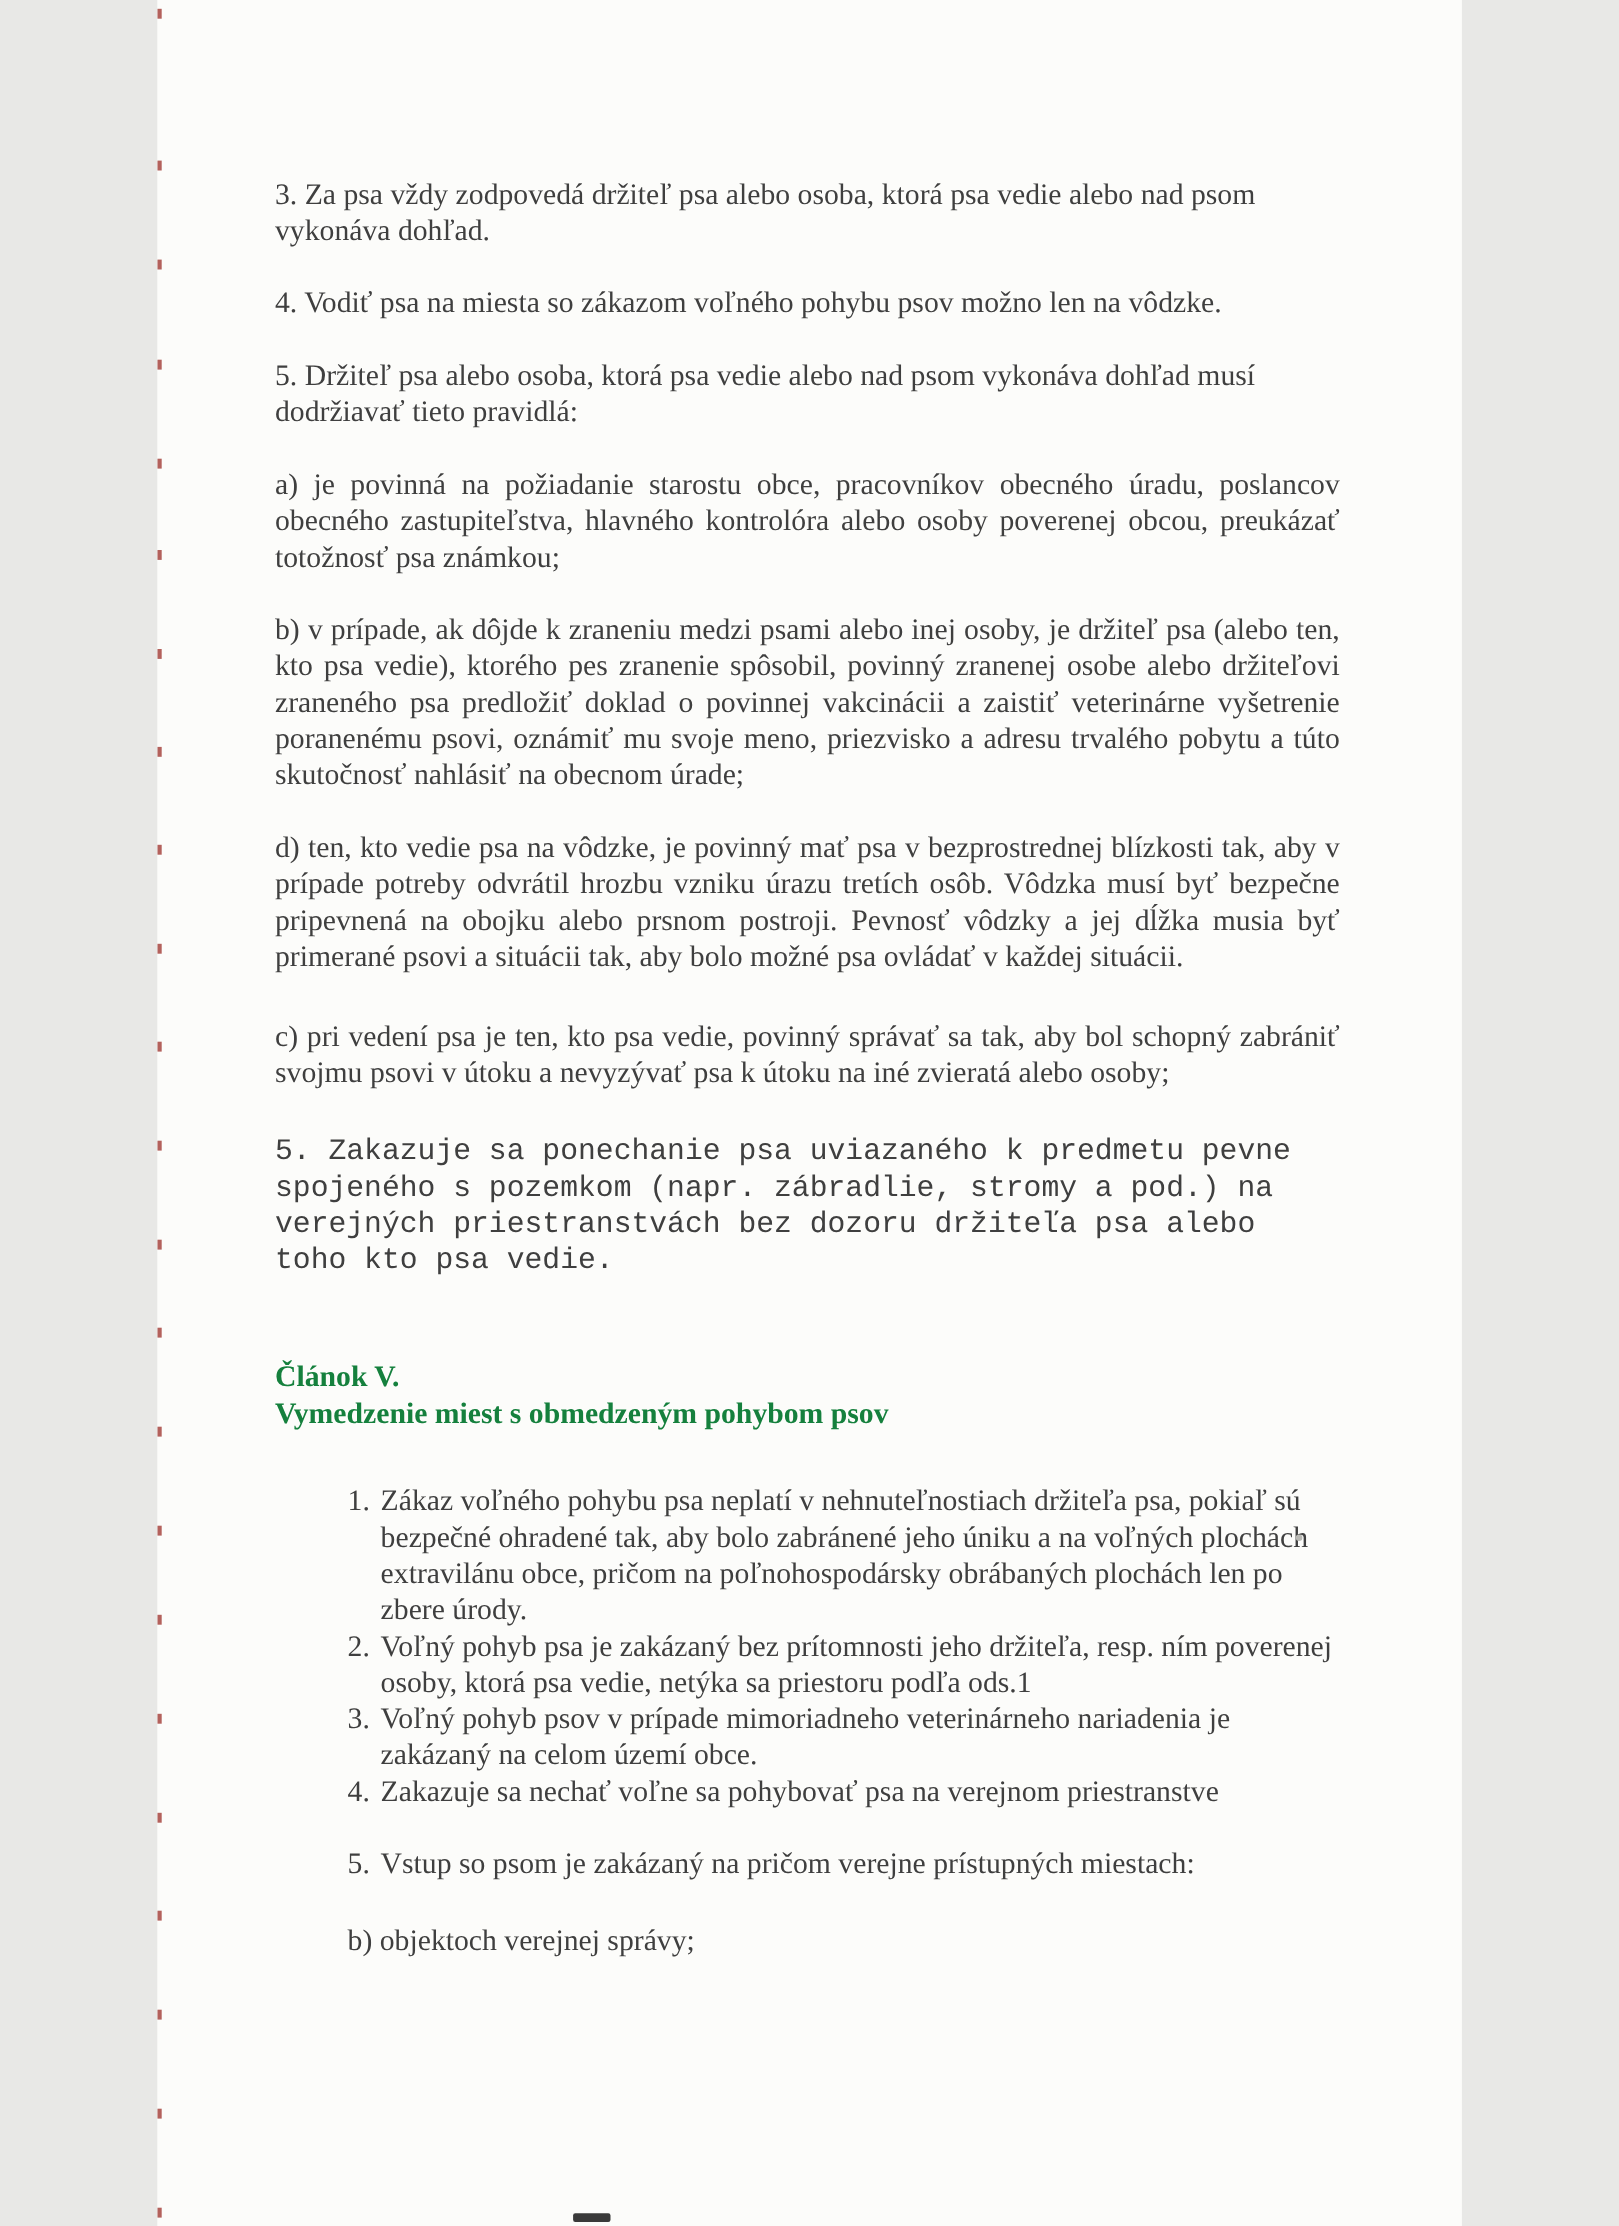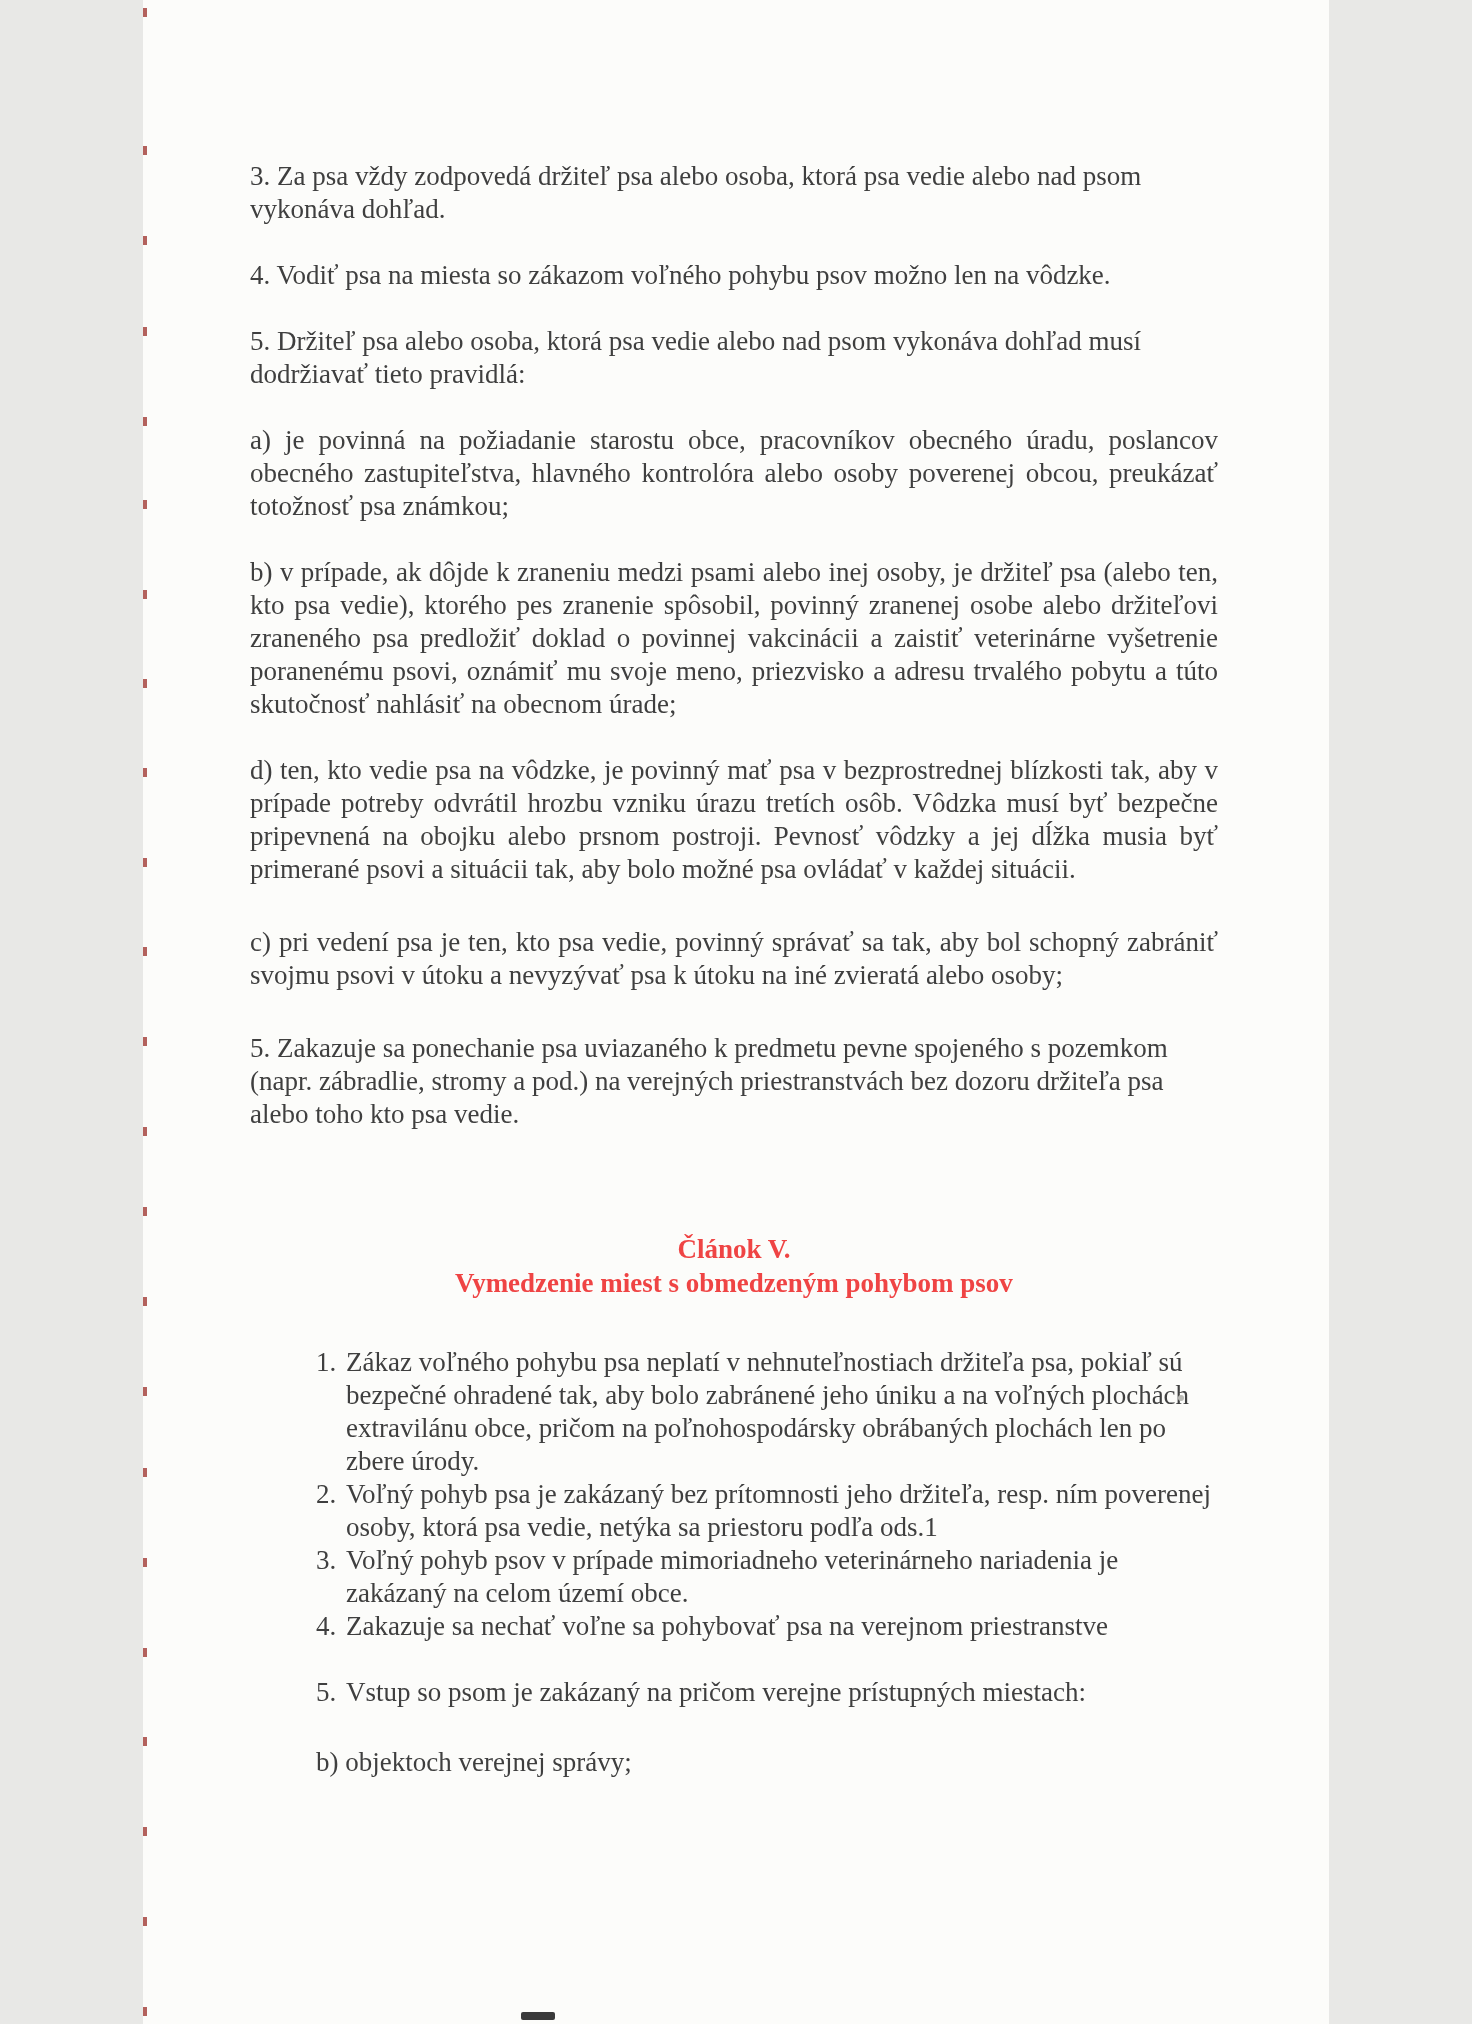--- a/index.html
+++ b/index.html
@@ -15,25 +15,24 @@
   .content{
     position:absolute;
     left:107px;top:160px;
     width:968px;
     font-size:27px;
     line-height:33px;
   }
   .content p{margin:0 0 33px 0;}
   p.justify{text-align:justify;text-justify:inter-word;}
   p.gap-lg{margin-bottom:40px;}
-  p.last-top{margin-bottom:101px;}
+  p.last-top{margin-bottom:70px;font-family:Liberation Mono, monospace;}
   .heading{
-    text-align:center;
     font-weight:bold;
-    color:#ef4444;
+    color:#15803d;
     margin:0 0 46px 0;
   }
   .heading .h-line{display:block;line-height:34px;}
   .olist{margin:0 0 0 66px;}
   .li-row{display:flex;margin:0;}
   .li-row .num{flex:0 0 30px;}
   .li-row .li-text{flex:1;}
   .li-row.gap-before{margin-top:33px;}
   .subitems{margin:36px 0 0 66px;}
   .subitems div{line-height:34px;}

